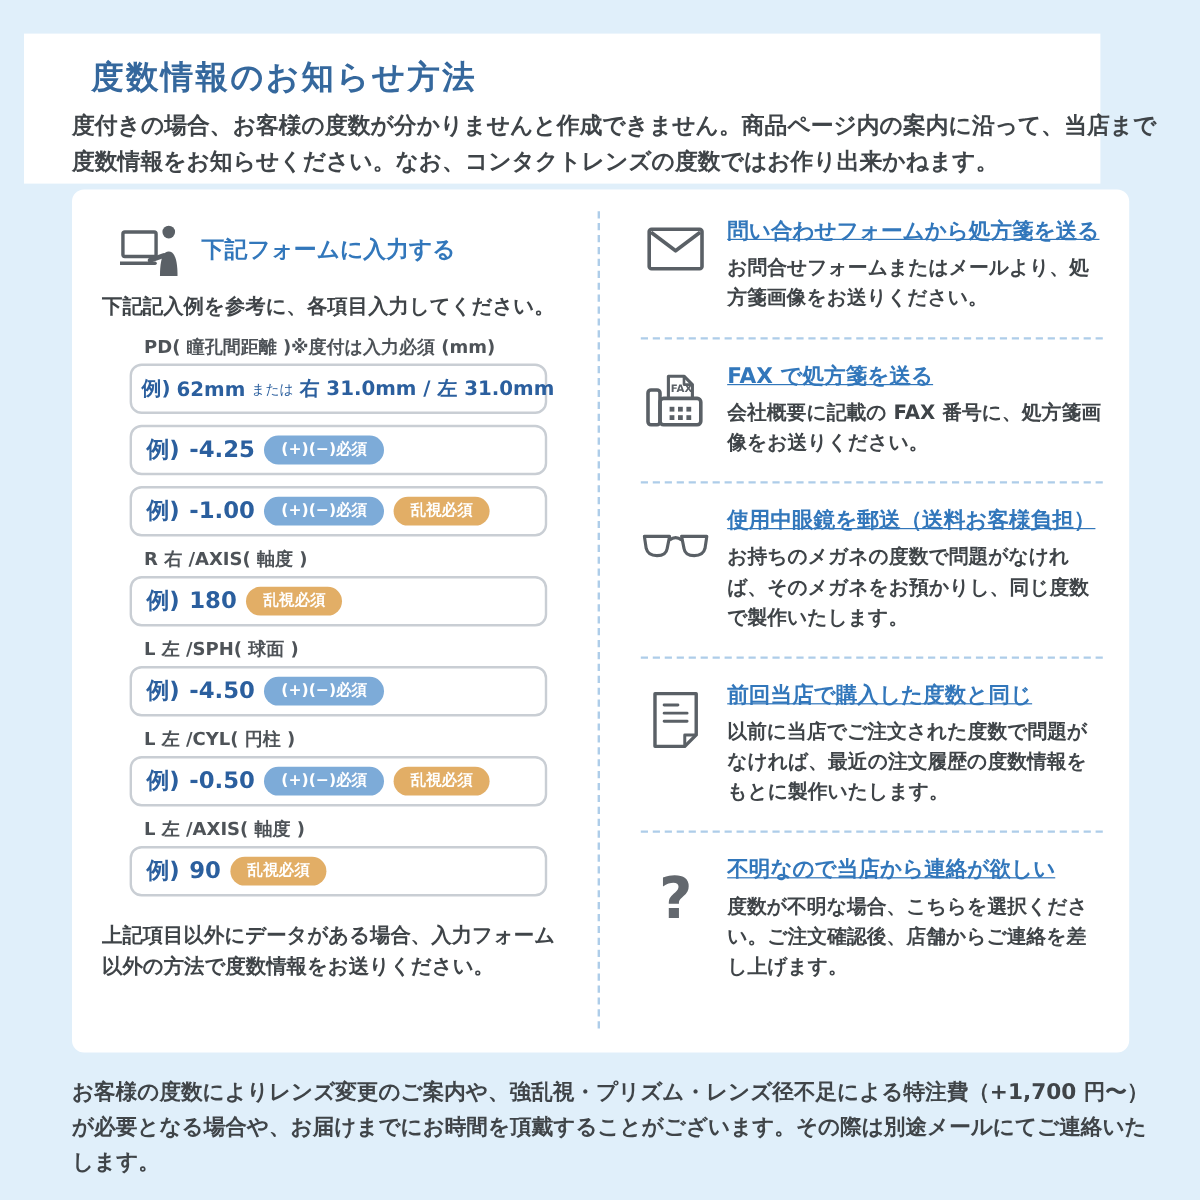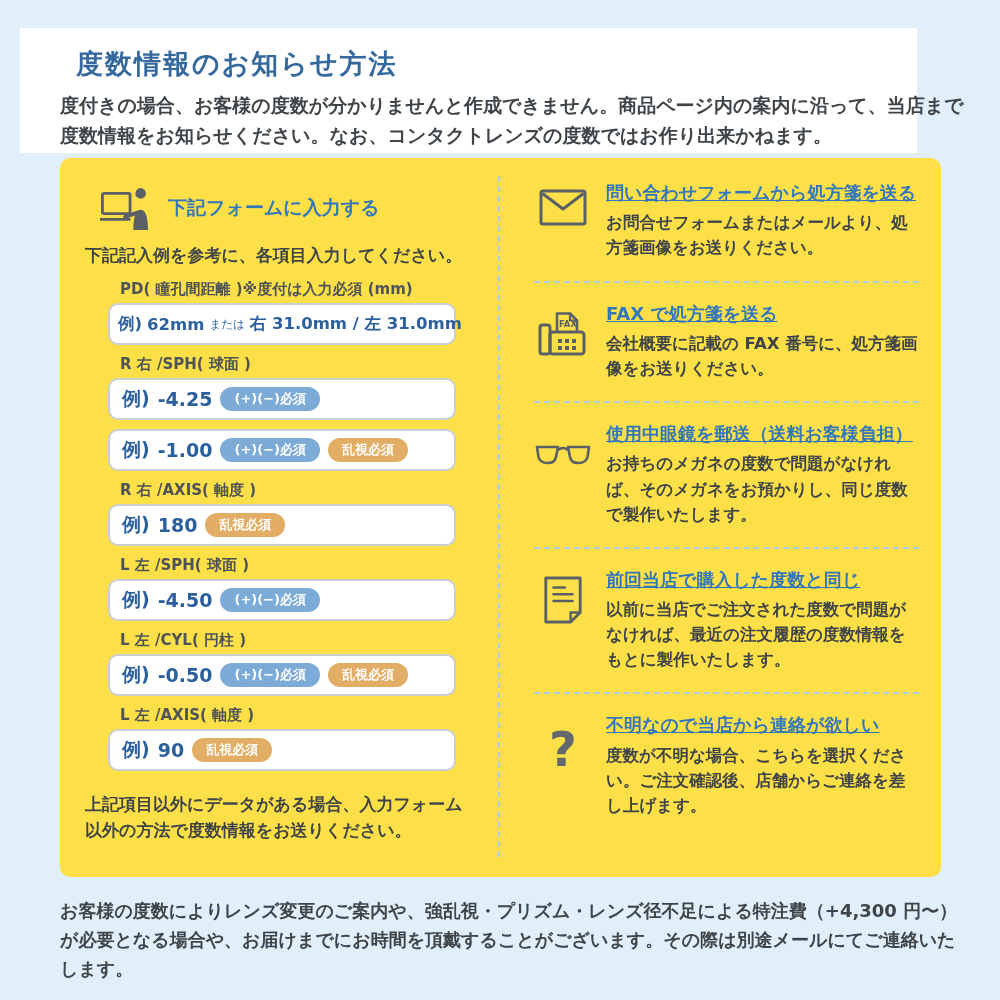--- a/index.html
+++ b/index.html
@@ -13,21 +13,21 @@
   .title{
     position:absolute;left:76px;top:46px;margin:0;
     font-size:27px;font-weight:bold;color:#35689d;letter-spacing:2px;
   }
   .intro{
     position:absolute;left:60px;top:90px;margin:0;width:905px;
     font-size:19px;line-height:1.58;font-weight:700;color:#3f4448;
   }
   .content-box{
     position:absolute;left:60px;top:158px;width:881px;height:719px;
-    background:#fde047;border-radius:10px;display:flex;box-sizing:border-box;overflow:hidden;
+    background:#ffffff;border-radius:10px;display:flex;box-sizing:border-box;overflow:hidden;
   }
   
   .col-left{width:440px;flex:0 0 440px;position:relative;padding-top:26px;box-sizing:border-box;}
   .col-left::after{
     content:"";position:absolute;right:0;top:18px;bottom:20px;
     border-right:2px dashed #aecde9;
   }
   .form-header{display:flex;align-items:center;gap:16px;margin-left:40px;height:48px;}
   .form-heading{font-size:19px;font-weight:bold;color:#3277bb;}
   .form-instruction{margin:12px 0 12px 25px;font-size:17px;font-weight:600;color:#3f4448;}
@@ -95,21 +95,20 @@
         <div class="field-label">PD( 瞳孔間距離 )※度付は入力必須 (mm)</div>
         <div class="ex-box tight">
           <span class="ex-val">例)</span>
           <span class="ex-val">62mm</span>
           <span class="ex-small">または</span>
           <span class="ex-val">右 31.0mm / 左 31.0mm</span>
         </div>
       </div>
 
       <div class="field">
-        <div class="field-label">R 右 /SPH( 球面 )</div>
         <div class="ex-box">
           <span class="ex-val">例)</span>
           <span class="ex-val">-4.25</span>
           <span class="badge blue">(+)(−)必須</span>
         </div>
       </div>
 
       <div class="field">
         <div class="ex-box">
           <span class="ex-val">例)</span>
@@ -232,13 +231,13 @@
       </div>
       <div class="m-text">
         <div class="m-title">不明なので当店から連絡が欲しい</div>
         <div class="m-body">度数が不明な場合、こちらを選択ください。ご注文確認後、店舗からご連絡を差し上げます。</div>
       </div>
     </div>
 
   </div>
 </div>
 
-<p class="footer-note">お客様の度数によりレンズ変更のご案内や、強乱視・プリズム・レンズ径不足による特注費（+4,300 円〜）が必要となる場合や、お届けまでにお時間を頂戴することがございます。その際は別途メールにてご連絡いたします。</p>
+<p class="footer-note">お客様の度数によりレンズ変更のご案内や、強乱視・プリズム・レンズ径不足による特注費（+1,700 円〜）が必要となる場合や、お届けまでにお時間を頂戴することがございます。その際は別途メールにてご連絡いたします。</p>
 
 </body></html>

